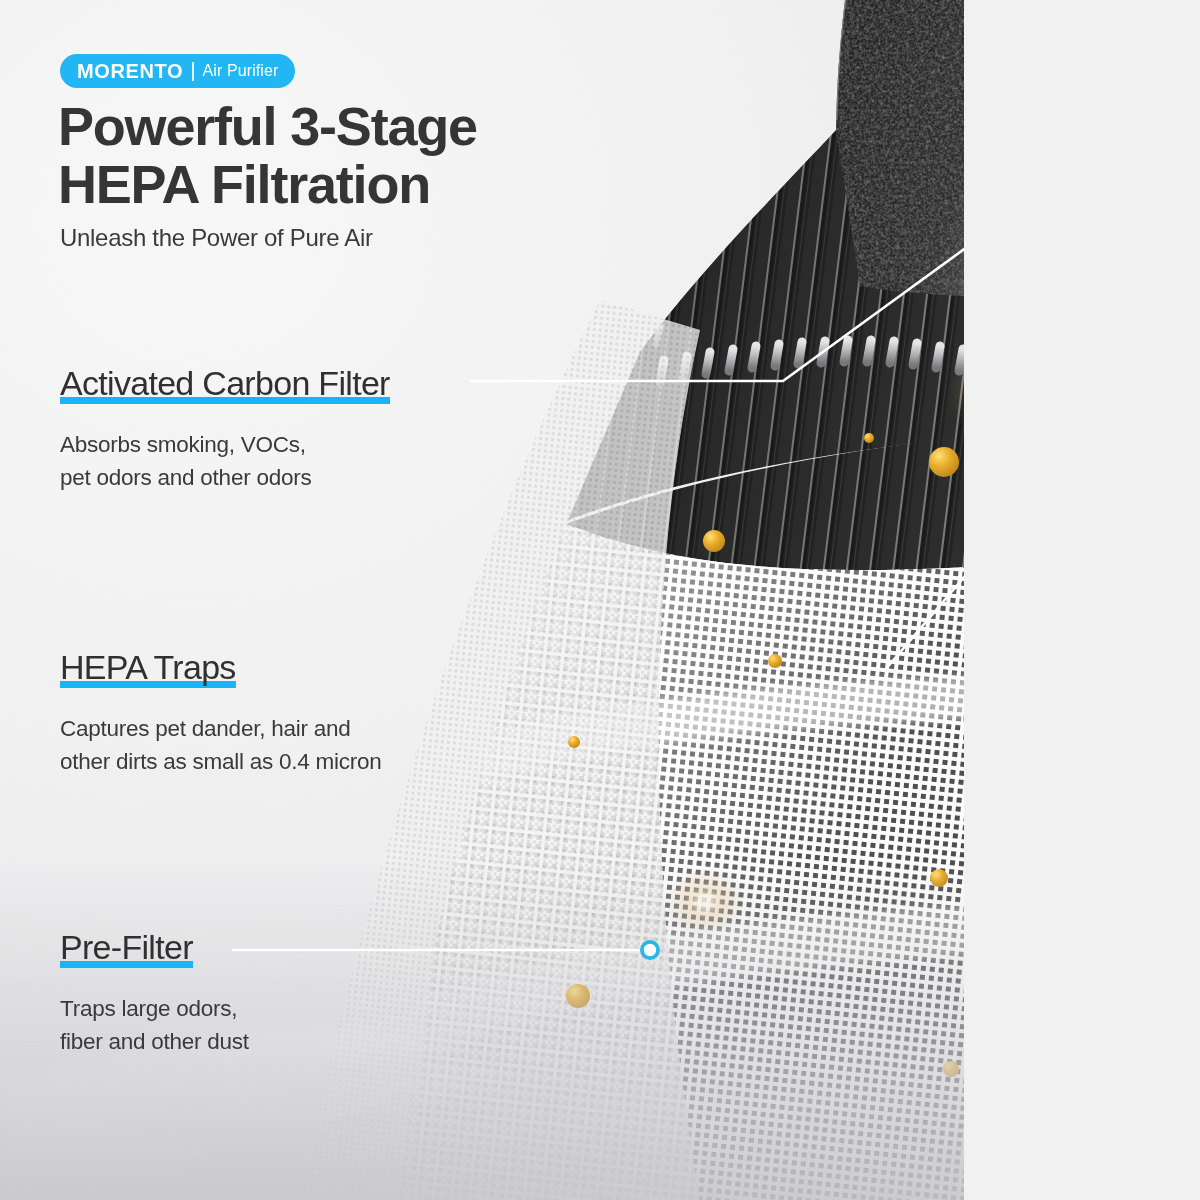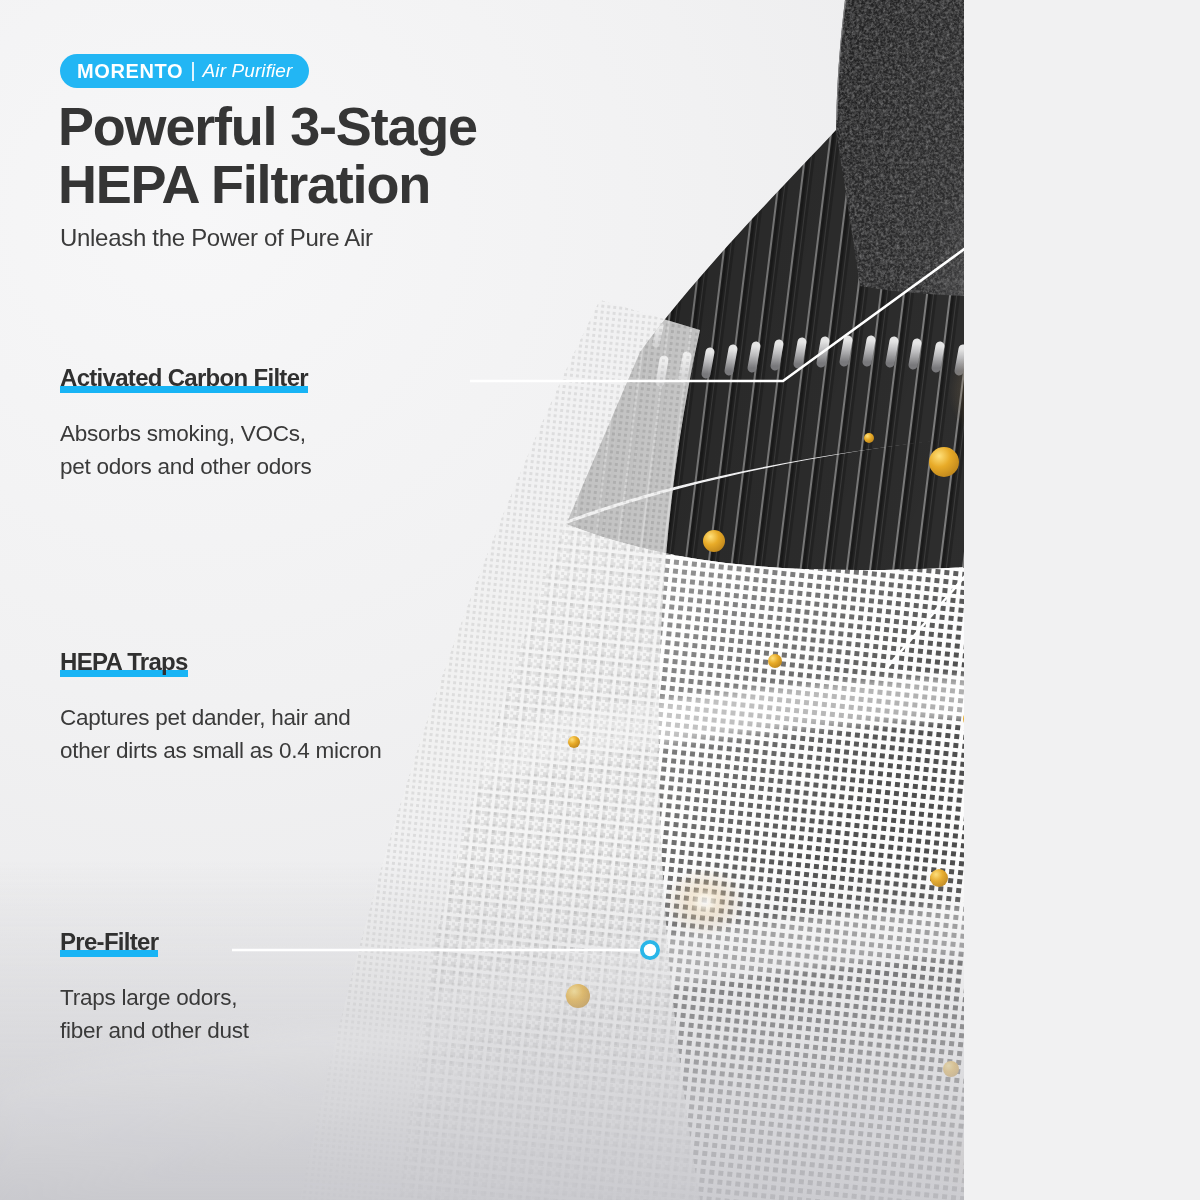--- a/index.html
+++ b/index.html
@@ -33,38 +33,38 @@
   
   .badge {
     position:absolute; left:60px; top:54px;
     height:34px; padding:0 17px;
     border-radius:17px;
     display:flex; align-items:center; gap:9px;
     color:#fff; white-space:nowrap;
   }
   .badge .brand { font-size:20px; font-weight:bold; letter-spacing:.6px; }
   .badge .divider { width:1.5px; height:19px; background:rgba(255,255,255,.85); }
-  .badge .sub { font-size:19px; font-weight:normal; letter-spacing:.1px;font-style:italic; }
+  .badge .sub { font-size:16px; font-weight:normal; letter-spacing:.1px; }
 
   .headline {
     position:absolute; left:58px; top:98px;
     font-size:54px; line-height:1.07;
     font-weight:bold; color:#353535;
     letter-spacing:-1.2px;
     white-space:pre-line;
   }
   .subhead {
     position:absolute; left:60px; top:224px;
     font-size:24px; color:#3b3b3b; letter-spacing:-.3px;
   }
 
   .sec { position:absolute; left:60px; }
   .sec .h-wrap { position:relative; display:inline-block; }
   .sec h2 {
-    font-size:24px; font-weight:bold; color:#303030;
+    font-size:34px; font-weight:normal; color:#303030;
     letter-spacing:-.7px; white-space:nowrap;
     position:relative; z-index:2;
   }
   .sec .h-underline {
     position:absolute; left:0; bottom:-1px;
     height:7px; width:100%;
     z-index:1;
   }
   .sec p {
     margin-top:26px;

